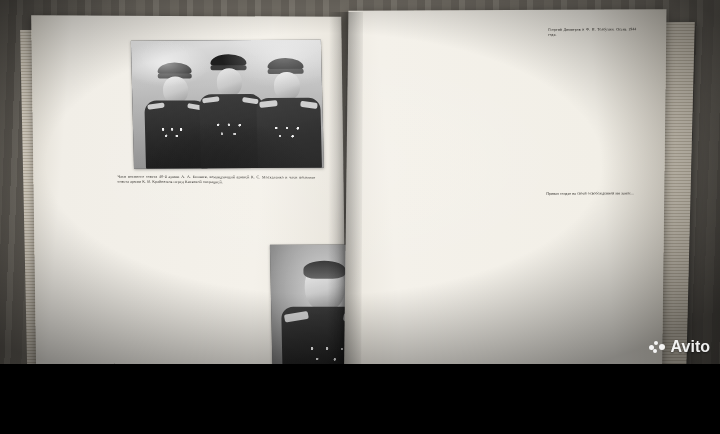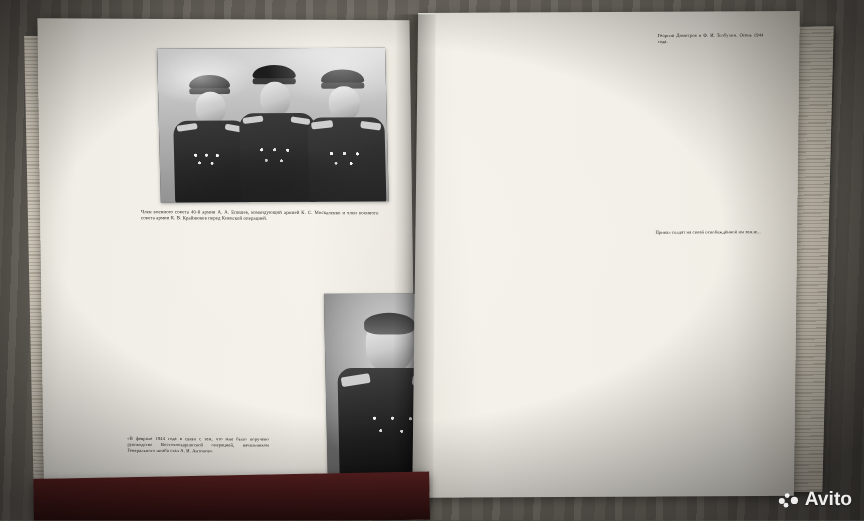--- a/index.html
+++ b/index.html
@@ -9,21 +9,21 @@
   }
   body {
     width: 720px;
     height: 434px;
     overflow: hidden;
     font-family: "Liberation Sans", sans-serif;
   }
   #scene {
     position: relative;
     width: 720px;
-    height: 434px;
+    height: 364px;
     background: #6e6a63;
     overflow: hidden;
   }
 
   
   .bg-table {
     position: absolute;
     inset: 0;
     background:
       linear-gradient(100deg, rgba(0,0,0,0.30) 0%, rgba(0,0,0,0.0) 18%, rgba(0,0,0,0.0) 82%, rgba(0,0,0,0.35) 100%),

